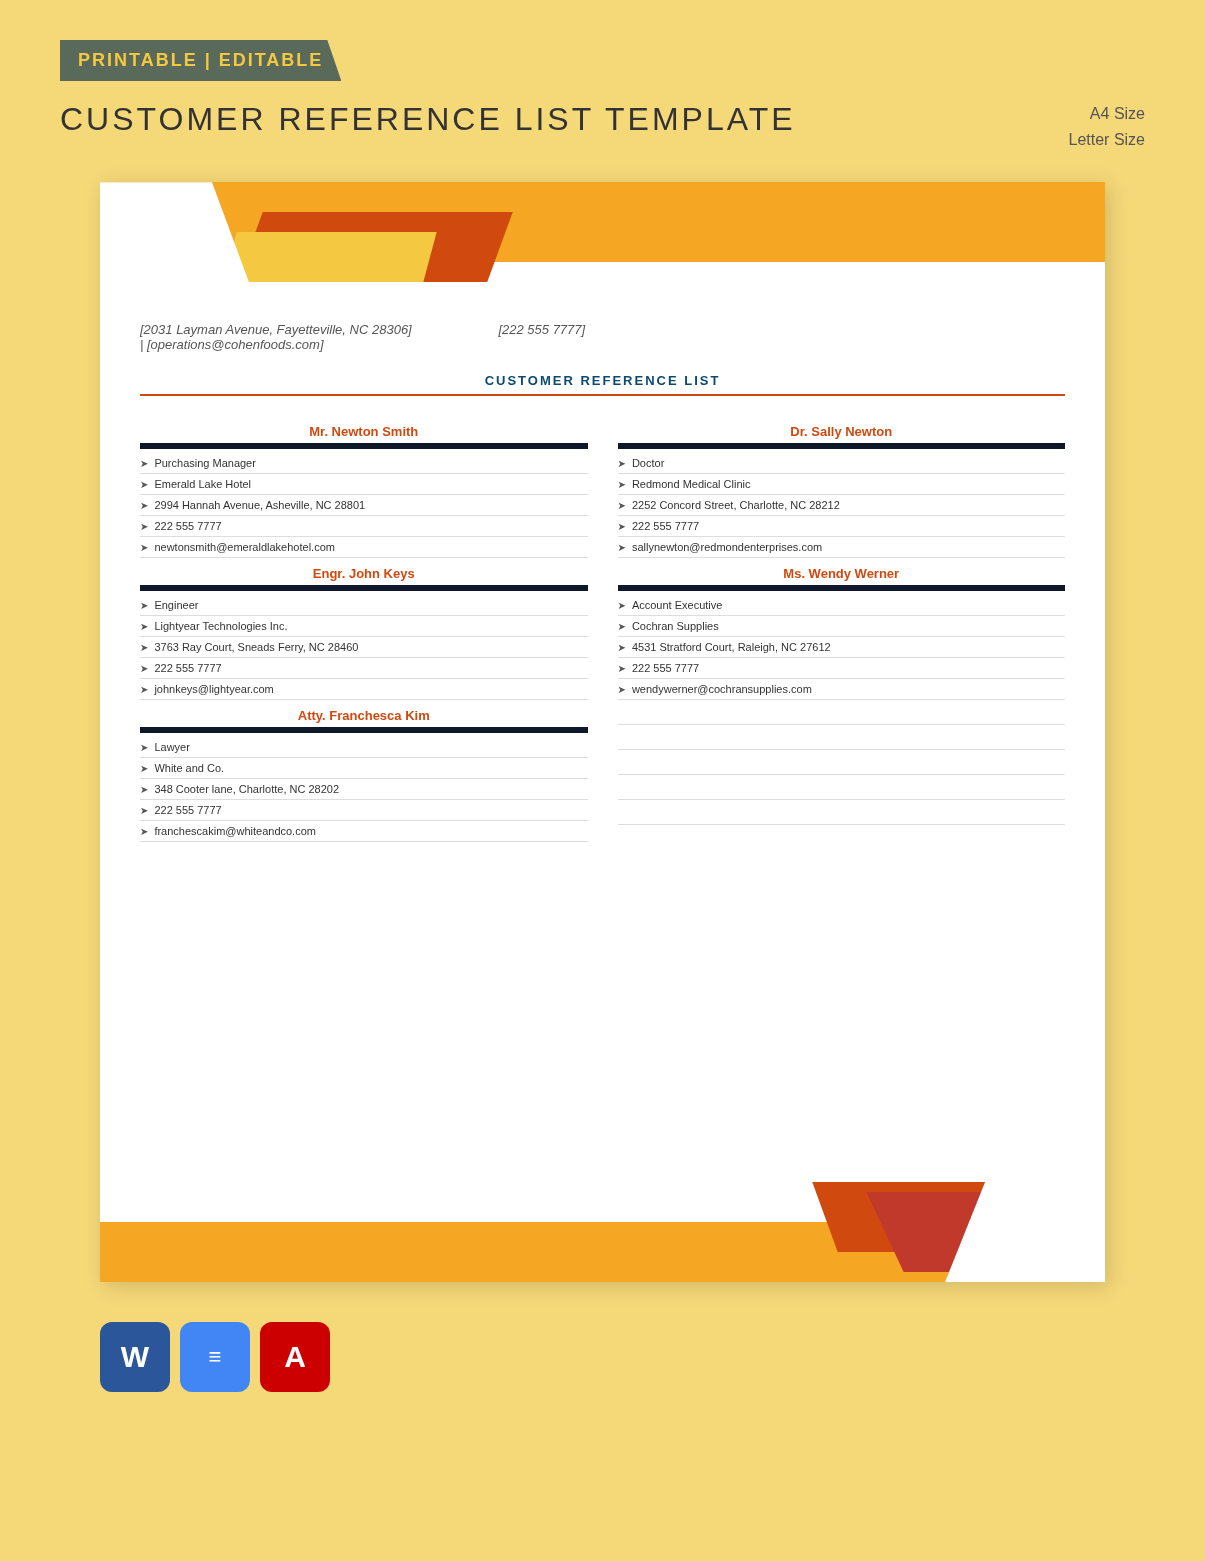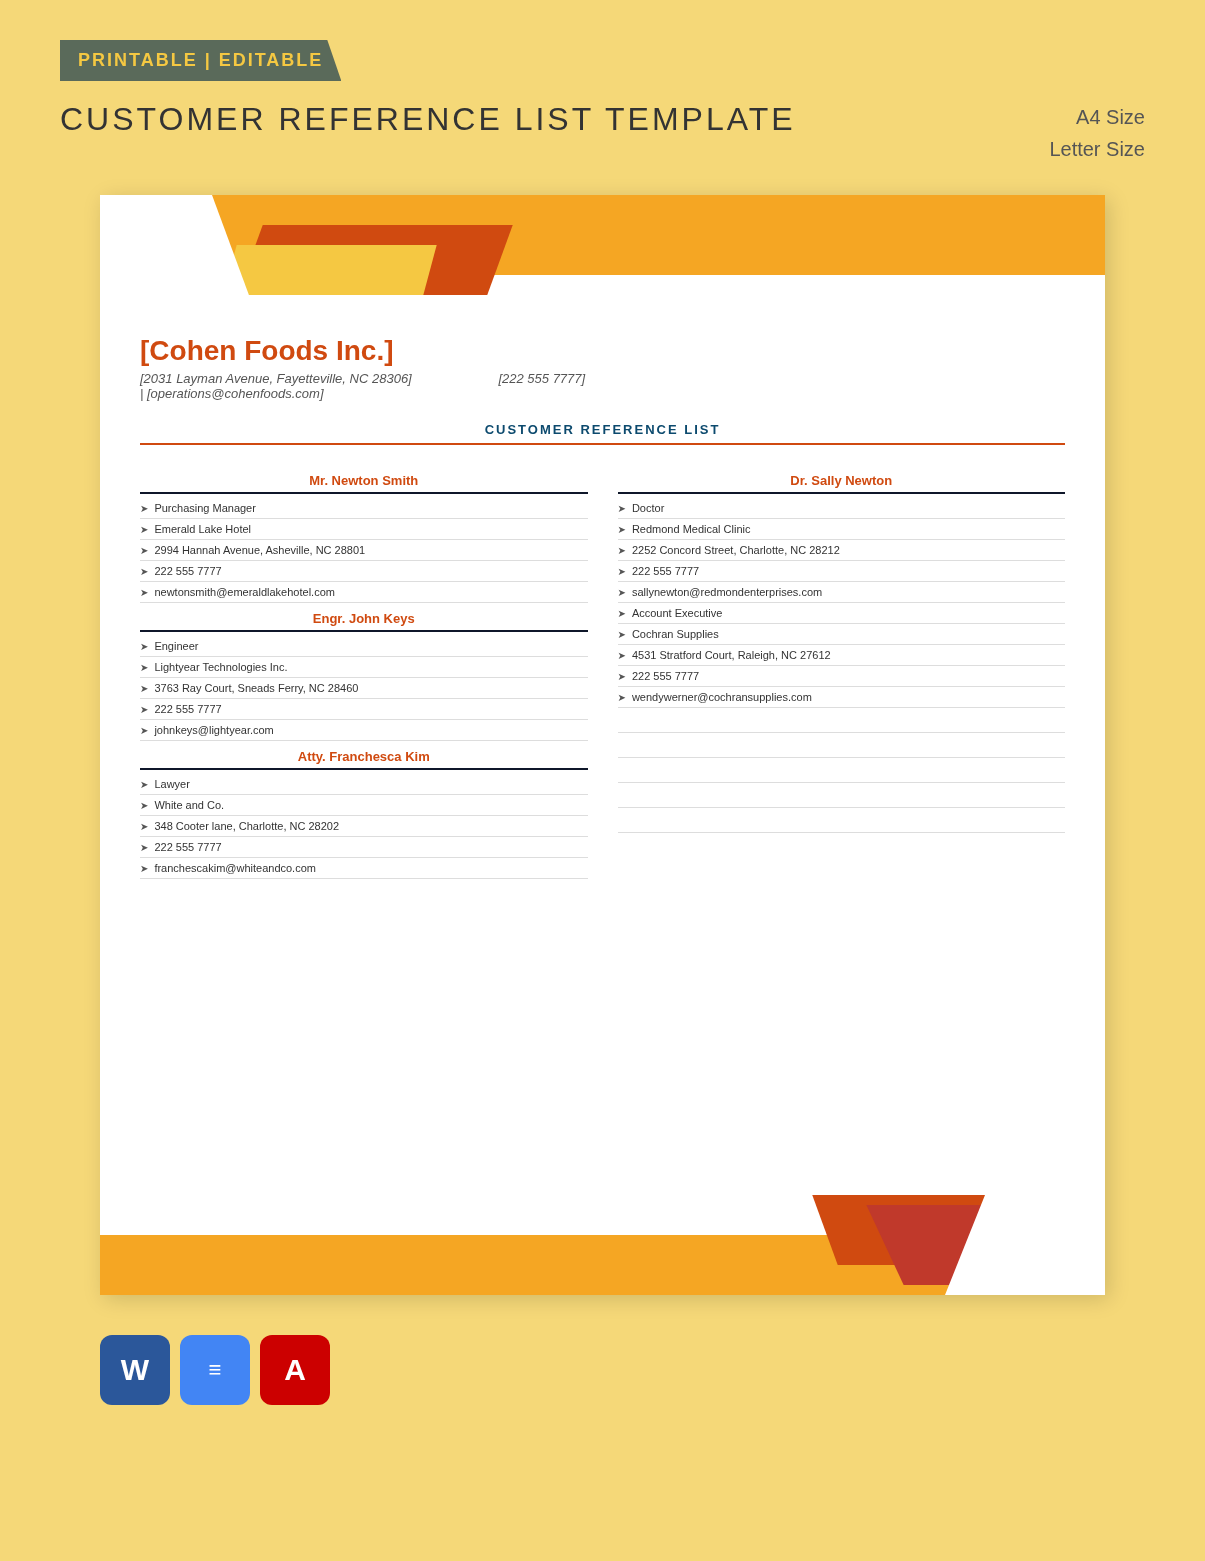--- a/index.html
+++ b/index.html
@@ -35,21 +35,21 @@
     .page-title {
       font-size: 32px;
       font-weight: 300;
       letter-spacing: 3px;
       color: #333;
       text-transform: uppercase;
     }
 
     .size-info {
       text-align: right;
-      font-size: 20px;
+      font-size: 16px;
       color: #555;
       line-height: 1.6;
     }
 
     
     .doc-container {
       background: white;
       margin: 0 100px 40px 100px;
       position: relative;
       overflow: hidden;
@@ -190,21 +190,21 @@
     .reference-col {
       padding: 0;
     }
 
     .ref-person-name {
       font-size: 13px;
       font-weight: bold;
       color: #d04a10;
       text-align: center;
       padding: 8px 0 4px 0;
-      border-bottom: 2px solid #0f172a;
+      border-bottom: 6px solid #0f172a;
       margin-bottom: 4px;
     }
 
     .ref-item {
       display: flex;
       align-items: flex-start;
       border-bottom: 1px solid #ddd;
       padding: 4px 0;
       font-size: 11px;
       color: #333;
@@ -286,21 +286,20 @@
 
   <div class="doc-header-deco">
     <div class="deco-orange-main"></div>
     <div class="deco-dark-orange"></div>
     <div class="deco-yellow"></div>
     <div class="deco-white-strip"></div>
   </div>
 
   <div class="doc-content">
 
-    <div class="company-name">[Cohen Foods Inc.]</div>
     <div class="company-details">
       <span>[2031 Layman Avenue, Fayetteville, NC 28306]</span>
       &nbsp;&nbsp;&nbsp;&nbsp;&nbsp;&nbsp;&nbsp;&nbsp;&nbsp;&nbsp;&nbsp;&nbsp;&nbsp;&nbsp;&nbsp;&nbsp;&nbsp;&nbsp;&nbsp;&nbsp;&nbsp;&nbsp;
       <span><em>[222 555 7777]</em></span>
       <br>
       <span>| [operations@cohenfoods.com]</span>
     </div>
 
     <div class="section-title">CUSTOMER REFERENCE LIST</div>
 
@@ -393,20 +392,21 @@
         </div>
         <div class="ref-item">
           <span class="ref-item-arrow">➤</span>
           <span class="ref-item-text">222 555 7777</span>
         </div>
         <div class="ref-item">
           <span class="ref-item-arrow">➤</span>
           <span class="ref-item-text">sallynewton@redmondenterprises.com</span>
         </div>
 
+        <div class="ref-person-name">Ms. Wendy Werner</div>
         <div class="ref-item">
           <span class="ref-item-arrow">➤</span>
           <span class="ref-item-text">Account Executive</span>
         </div>
         <div class="ref-item">
           <span class="ref-item-arrow">➤</span>
           <span class="ref-item-text">Cochran Supplies</span>
         </div>
         <div class="ref-item">
           <span class="ref-item-arrow">➤</span>

